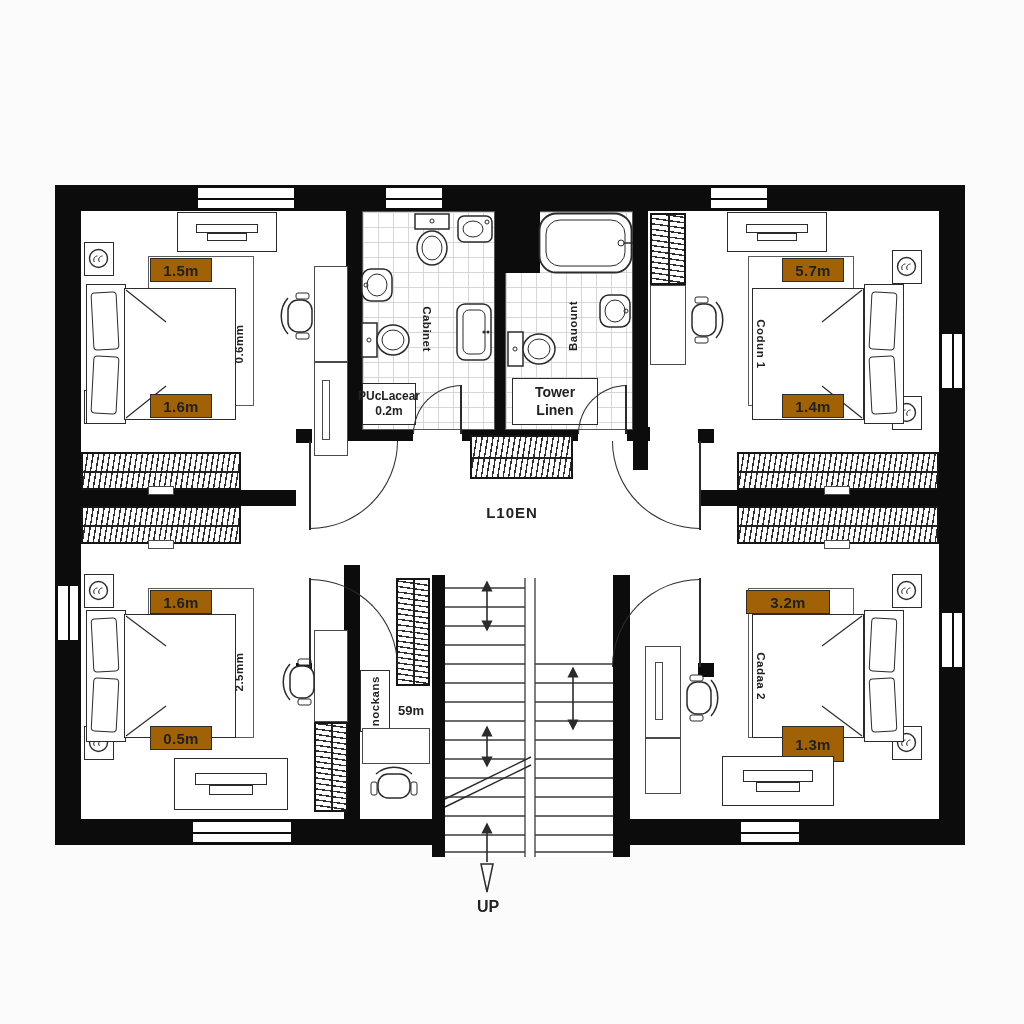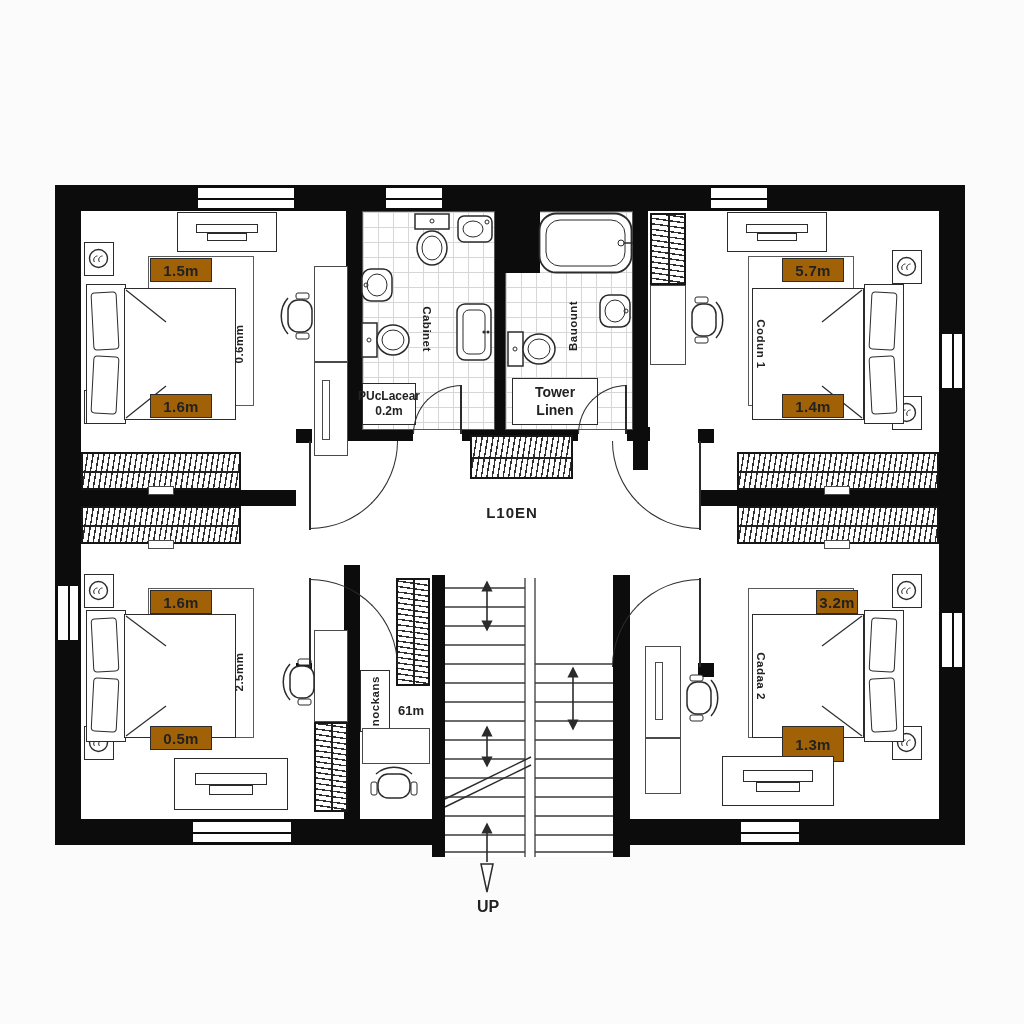--- a/index.html
+++ b/index.html
@@ -332,21 +332,21 @@
     </div>
   <div class="abs frame" style="left:748px;top:588px;width:106px;height:150px"></div>
   <div class="abs box" style="left:864px;top:610px;width:40px;height:132px"></div>
   <div class="abs pillow" style="left:870px;top:618px;width:26px;height:54px;transform:rotate(3deg)"></div>
   <div class="abs pillow" style="left:870px;top:678px;width:26px;height:54px;transform:rotate(-3deg)"></div>
   <div class="abs box" style="left:752px;top:614px;width:112px;height:124px"></div>
   <svg class="abs" style="left:752px;top:614px" width="112" height="124">
     <line x1="110" y1="2" x2="70" y2="32" stroke="#2b2b2b" stroke-width="1.2"></line>
     <line x1="110" y1="122" x2="70" y2="92" stroke="#2b2b2b" stroke-width="1.2"></line>
   </svg>
-  <div class="abs dim" style="left:816px;top:590px;width:42px;height:24px">
+  <div class="abs dim" style="left:746px;top:590px;width:84px;height:24px">
       <span>3.2m</span>
     </div>
   <div class="abs dim" style="left:782px;top:726px;width:62px;height:36px">
       <span>1.3m</span>
     </div>
   <div class="abs vwrap cw" style="left:750px;top:636px;width:22px;height:80px">
       <span>Cadaa 2</span>
     </div>
   <div class="abs thin" style="left:645px;top:646px;width:36px;height:92px"></div>
   <div class="abs thin" style="left:655px;top:662px;width:8px;height:58px"></div>
@@ -362,21 +362,21 @@
       <div class="h2"></div>
     </div>
 
   <div class="abs hatch-v" style="left:396px;top:578px;width:34px;height:108px">
       <div class="mid-v"></div>
     </div>
   <div class="abs note vwrap ccw" style="left:360px;top:670px;width:30px;height:62px;font-size:11px">
     <span>nockans</span>
     </div>
   <div class="abs a75" style="left:390px;top:700px;width:42px;height:20px">
-      <span>61m</span>
+      <span>59m</span>
     </div>
   <div class="abs thin" style="left:362px;top:728px;width:68px;height:36px"></div>
   <svg class="abs" style="left:374px;top:760px;transform:rotate(90deg)" width="40" height="48" viewBox="0 0 40 48">
     <rect x="10" y="8" width="24" height="32" rx="10" fill="#fff" stroke="#2b2b2b" stroke-width="1.5"></rect>
     <path d="M10,6 C1,16 1,32 10,42" fill="none" stroke="#2b2b2b" stroke-width="1.5"></path>
     <rect x="18" y="1" width="13" height="6" rx="2" fill="#fff" stroke="#2b2b2b"></rect>
     <rect x="18" y="41" width="13" height="6" rx="2" fill="#fff" stroke="#2b2b2b"></rect>
   </svg>
 
   <div class="abs hall-label" style="left:468px;top:502px;width:88px;height:20px">

